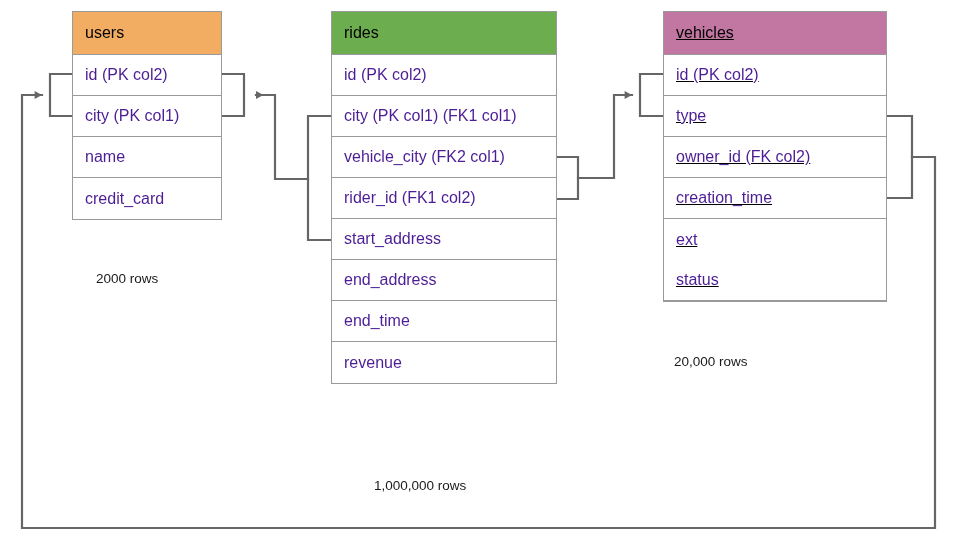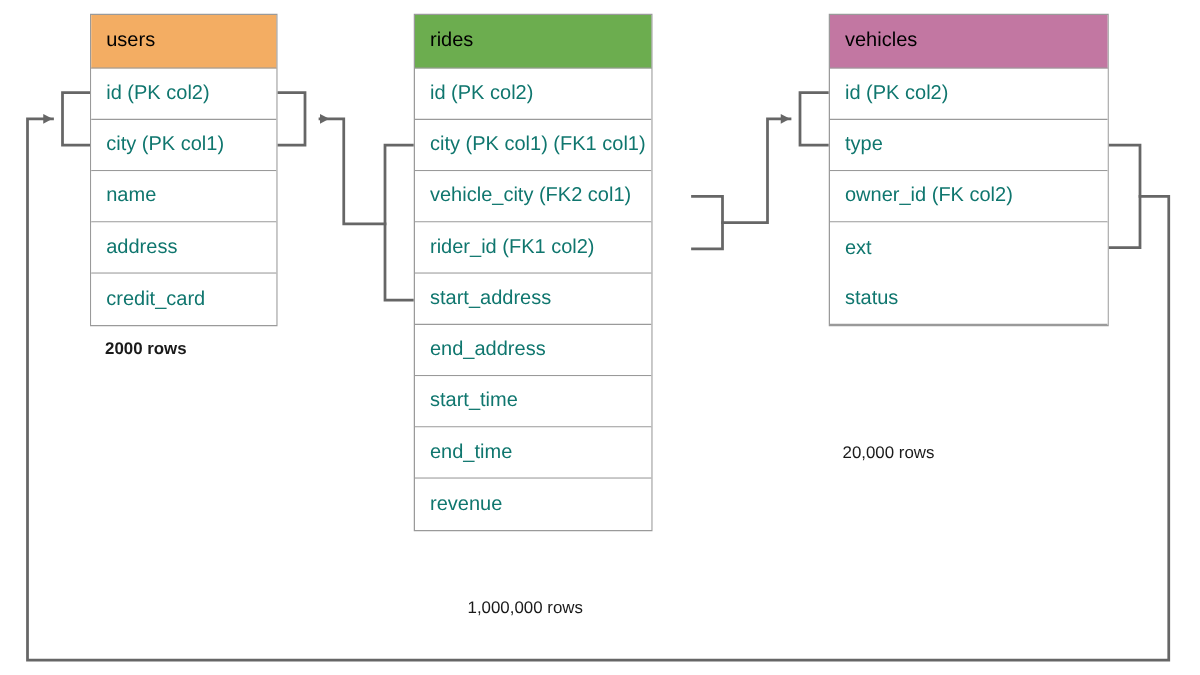--- a/index.html
+++ b/index.html
@@ -44,21 +44,21 @@
     color: #000;
     border-bottom: 1px solid #9a9a9a;
   }
   .tbl-row {
     height: 41px;
     box-sizing: border-box;
     display: flex;
     align-items: center;
     padding-left: 12px;
     font-size: 16px;
-    color: #0f766e;
+    color: #4c1d95;
     border-bottom: 1px solid #9a9a9a;
     background: #ffffff;
     white-space: nowrap;
   }
   .tbl-row.last {
     border-bottom: none;
   }
   .caption {
     position: absolute;
     font-size: 13.5px;
@@ -127,30 +127,27 @@
     </div>
     <div class="tbl-row">
       <span>id (PK col2)</span>
     </div>
     <div class="tbl-row">
       <span>city (PK col1)</span>
     </div>
     <div class="tbl-row">
       <span>name</span>
     </div>
-    <div class="tbl-row">
-      <span>address</span>
-    </div>
     <div class="tbl-row last">
       <span>credit_card</span>
     </div>
   </div>
-  <div class="caption" style="left:84px; top:271px;font-weight:bold;">2000 rows</div>
-
-  <div class="table-box" style="left:331px; top:11px; width:191px;">
+  <div class="caption" style="left:96px; top:271px;">2000 rows</div>
+
+  <div class="table-box" style="left:331px; top:11px; width:226px;">
     <div class="tbl-header" style="background:#6CAD4F;">
       <span>rides</span>
     </div>
     <div class="tbl-row">
       <span>id (PK col2)</span>
     </div>
     <div class="tbl-row">
       <span>city (PK col1) (FK1 col1)</span>
     </div>
     <div class="tbl-row">
@@ -159,44 +156,44 @@
     <div class="tbl-row">
       <span>rider_id (FK1 col2)</span>
     </div>
     <div class="tbl-row">
       <span>start_address</span>
     </div>
     <div class="tbl-row">
       <span>end_address</span>
     </div>
     <div class="tbl-row">
-      <span>start_time</span>
-    </div>
-    <div class="tbl-row">
       <span>end_time</span>
     </div>
     <div class="tbl-row last">
       <span>revenue</span>
     </div>
   </div>
   <div class="caption" style="left:342px; top:478px;margin-left:32px;">1,000,000 rows</div>
 
-  <div class="table-box" style="left:663px; top:11px; width:224px;">
+  <div class="table-box" style="left:663px; top:11px; width:224px;text-decoration:underline;">
     <div class="tbl-header" style="background:#C277A2;">
       <span>vehicles</span>
     </div>
     <div class="tbl-row">
       <span>id (PK col2)</span>
     </div>
     <div class="tbl-row">
       <span>type</span>
     </div>
     <div class="tbl-row">
       <span>owner_id (FK col2)</span>
     </div>
+    <div class="tbl-row">
+      <span>creation_time</span>
+    </div>
     <div class="tbl-row last">
       <span>ext</span>
     </div>
     <div class="tbl-row">
       <span>status</span>
     </div>
   </div>
   <div class="caption" style="left:674px; top:354px;">20,000 rows</div>
 
 </div>

